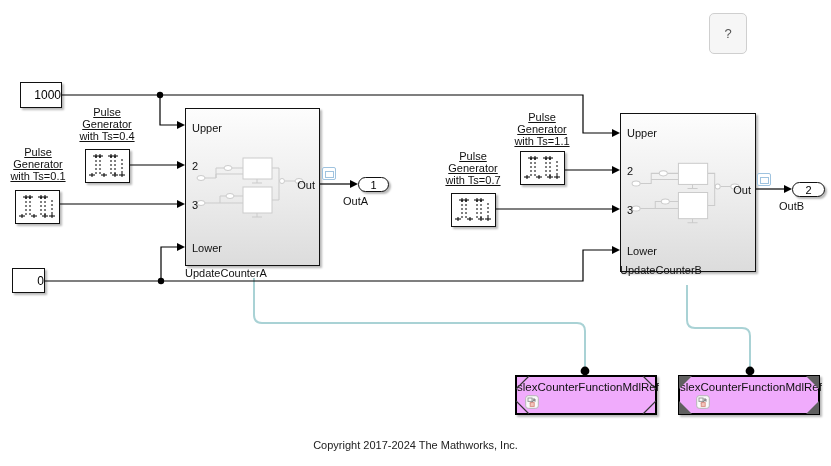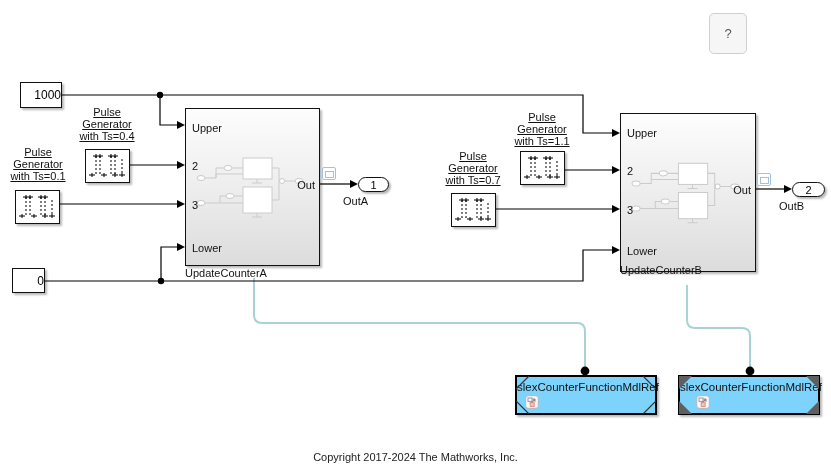--- a/index.html
+++ b/index.html
@@ -23,33 +23,33 @@
   .blklabel{position:absolute;z-index:2;font-size:11px;text-align:left;color:#111;}
   .pglabel{position:absolute;z-index:2;font-size:11px;line-height:12px;text-align:center;color:#111;text-decoration:underline;}
   .outport{
     background:#fff;border:1.5px solid #111;border-radius:9px;
     display:flex;align-items:center;justify-content:center;font-size:11px;
   }
   .viewerbadge{
     background:#fff;border:1.5px solid #9fc3df;border-radius:2px;padding:1.5px 1.5px 1px 1.5px;
   }
   .viewerbadge .inner{width:7px;height:5px;border:1.5px solid #9fc3df;margin-top:1px;}
-  .mdlref{background:#7dd3fc;border:2px solid #000;}
+  .mdlref{background:#f0abfc;border:2px solid #000;}
   .mdlref .title{
     position:absolute;left:0;right:0;top:4px;text-align:center;font-size:11.5px;color:#111;
   }
   .corner{position:absolute;width:14px;height:14px;z-index:3;}
   .helpbtn{
     position:absolute;left:709px;top:13px;width:36px;height:39px;z-index:2;
     background:#f6f6f6;border:1px solid #cfcfcf;border-radius:5px;
     display:flex;align-items:center;justify-content:center;font-size:13px;color:#555;cursor:pointer;
   }
   .copyright{
     position:absolute;left:0;right:0;top:439px;text-align:center;z-index:2;
-    font-size:11px;color:#222;margin-top:12px;
+    font-size:11px;color:#222;
   }
   svg{display:block;}
 </style>
 </head>
 <body>
 
 <div class="canvas">
 
   <svg class="wires" viewBox="0 0 831 466">
 

